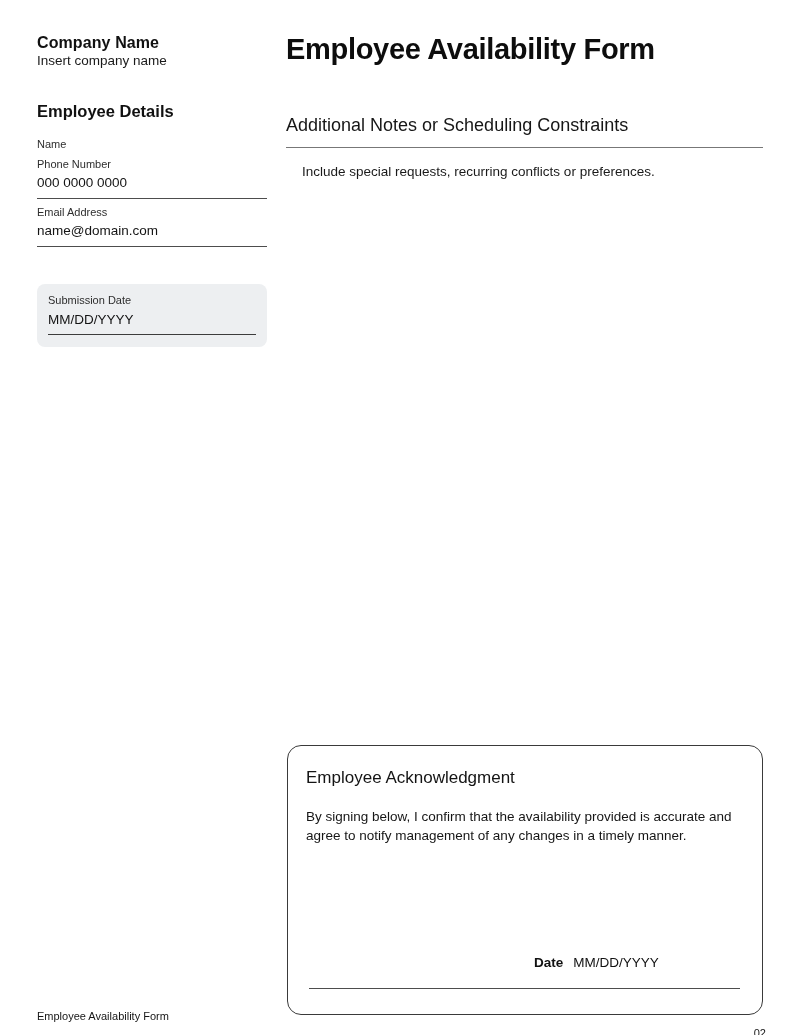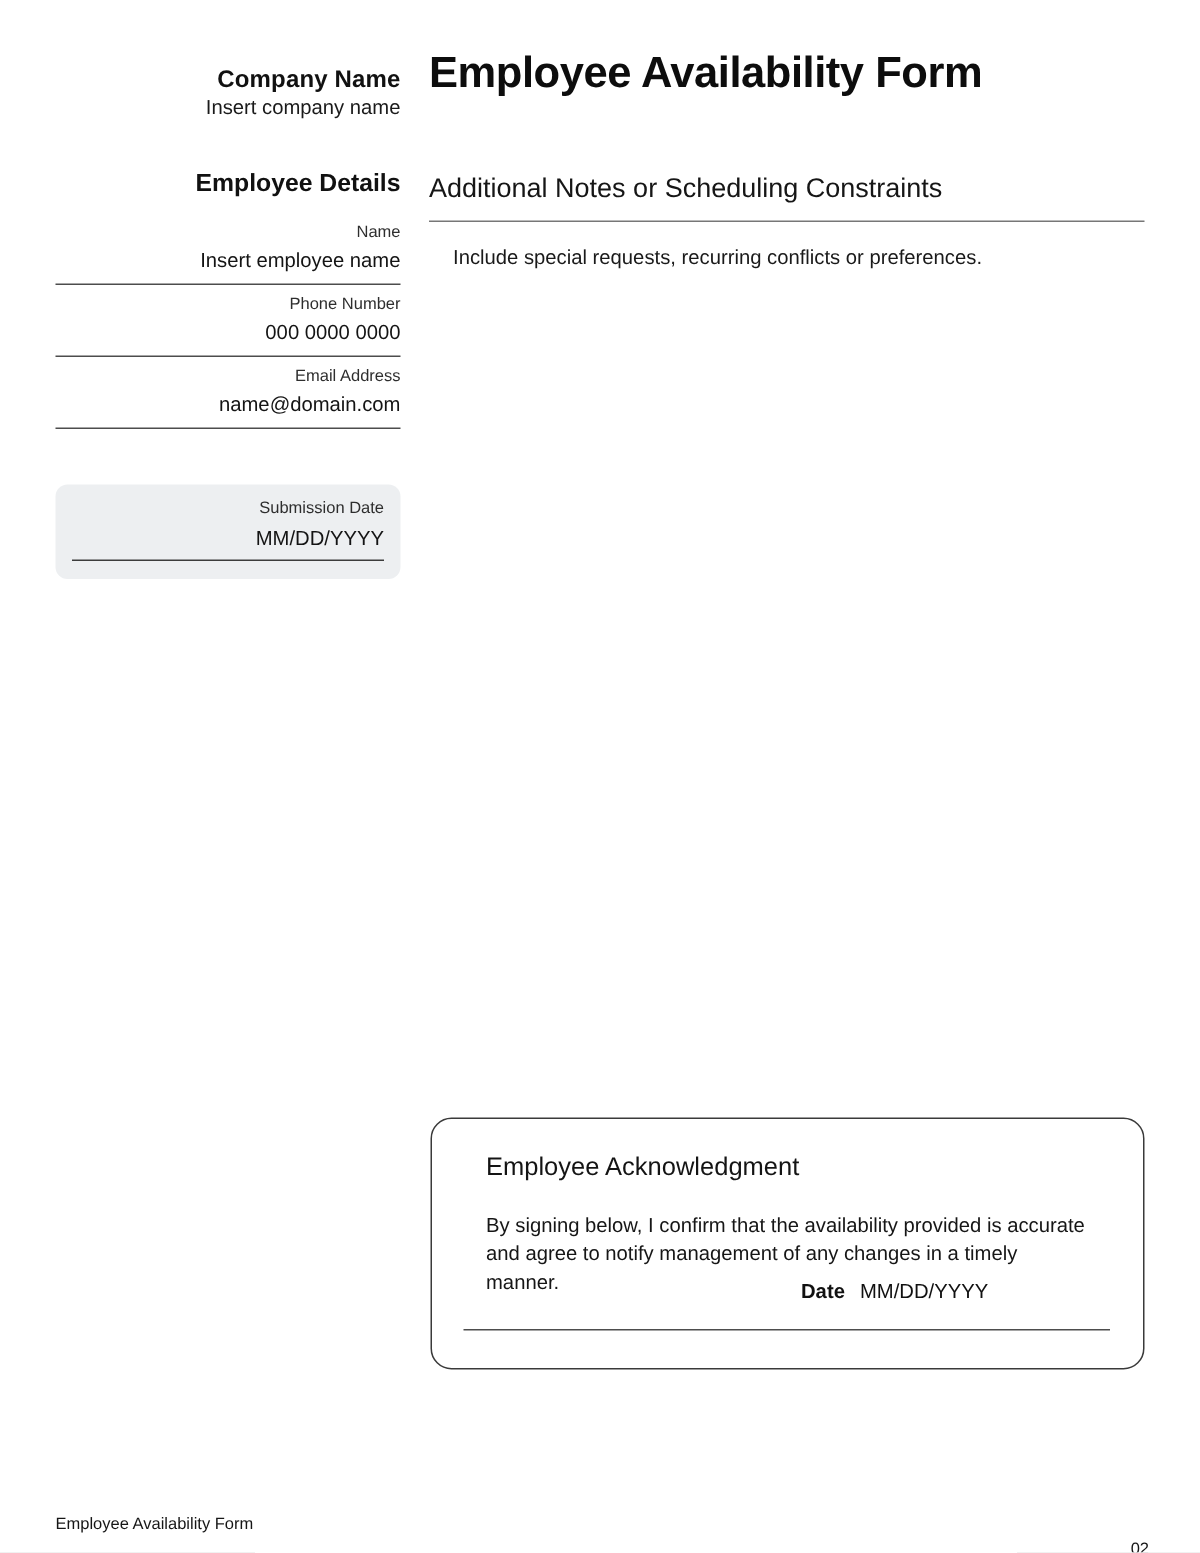--- a/index.html
+++ b/index.html
@@ -7,21 +7,21 @@
     position:relative;
     width:800px;height:1035px;
     background:#ffffff;
     font-family:"Liberation Sans","DejaVu Sans",sans-serif;
     color:#111;
     overflow:hidden;
     margin:0 auto;
   }
 
   
-  .left-col{position:absolute;left:37px;top:44px;width:230px;text-align:right;}
+  .left-col{position:absolute;left:37px;top:33px;width:230px;}
   .company-title{font-size:16px;font-weight:bold;line-height:19px;letter-spacing:.1px;}
   .company-placeholder{font-size:13.5px;line-height:17px;color:#1a1a1a;}
   .details-heading{margin-top:32px;font-size:16.5px;font-weight:bold;line-height:20px;}
   .fields{margin-top:17px;}
   .field{margin-bottom:7px;}
   .field-label{font-size:11px;line-height:13px;color:#2e2e2e;margin-bottom:3px;}
   .field-value{
     font-size:13.5px;line-height:17px;color:#141414;
     padding-bottom:7px;border-bottom:1px solid #4d4d4d;
   }
@@ -36,24 +36,24 @@
 
   
   .right-col{position:absolute;left:286px;top:33px;width:477px;}
   .page-title{font-size:29px;font-weight:bold;line-height:32px;letter-spacing:-.3px;color:#0d0d0d;}
   .notes-heading{margin-top:49px;font-size:18px;font-weight:normal;line-height:22px;color:#161616;}
   .notes-divider{margin-top:11px;border:none;border-top:1.3px solid #777;height:0;}
   .notes-placeholder{margin-top:15px;margin-left:16px;font-size:13.5px;line-height:17px;color:#1a1a1a;}
 
   
   .ack-box{
-    position:absolute;left:287px;top:745px;width:476px;height:168px;
+    position:absolute;left:287px;top:745px;width:476px;height:270px;
     box-sizing:border-box;
     border:1px solid #3a3a3a;border-radius:14px;
-    padding:21px 36px;
+    padding:21px 18px;
   }
   .ack-heading{font-size:17px;font-weight:normal;line-height:21px;color:#141414;}
   .ack-body{margin-top:19px;font-size:13.5px;line-height:19px;color:#161616;max-width:440px;}
   .ack-date-row{
     position:absolute;left:246px;bottom:43px;
     font-size:13.5px;line-height:17px;white-space:nowrap;
   }
   .ack-date-label{font-weight:bold;margin-right:10px;}
   .ack-date-line{
     position:absolute;left:21px;right:22px;bottom:25px;
@@ -71,21 +71,20 @@
 
   <div class="left-col">
     <div class="company-title">Company Name</div>
     <div class="company-placeholder">Insert company name</div>
 
     <div class="details-heading">Employee Details</div>
 
     <div class="fields">
       <div class="field">
         <div class="field-label">Name</div>
-        <div class="field-value">Insert employee name</div>
       </div>
       <div class="field">
         <div class="field-label">Phone Number</div>
         <div class="field-value">000 0000 0000</div>
       </div>
       <div class="field">
         <div class="field-label">Email Address</div>
         <div class="field-value">name@domain.com</div>
       </div>
     </div>

